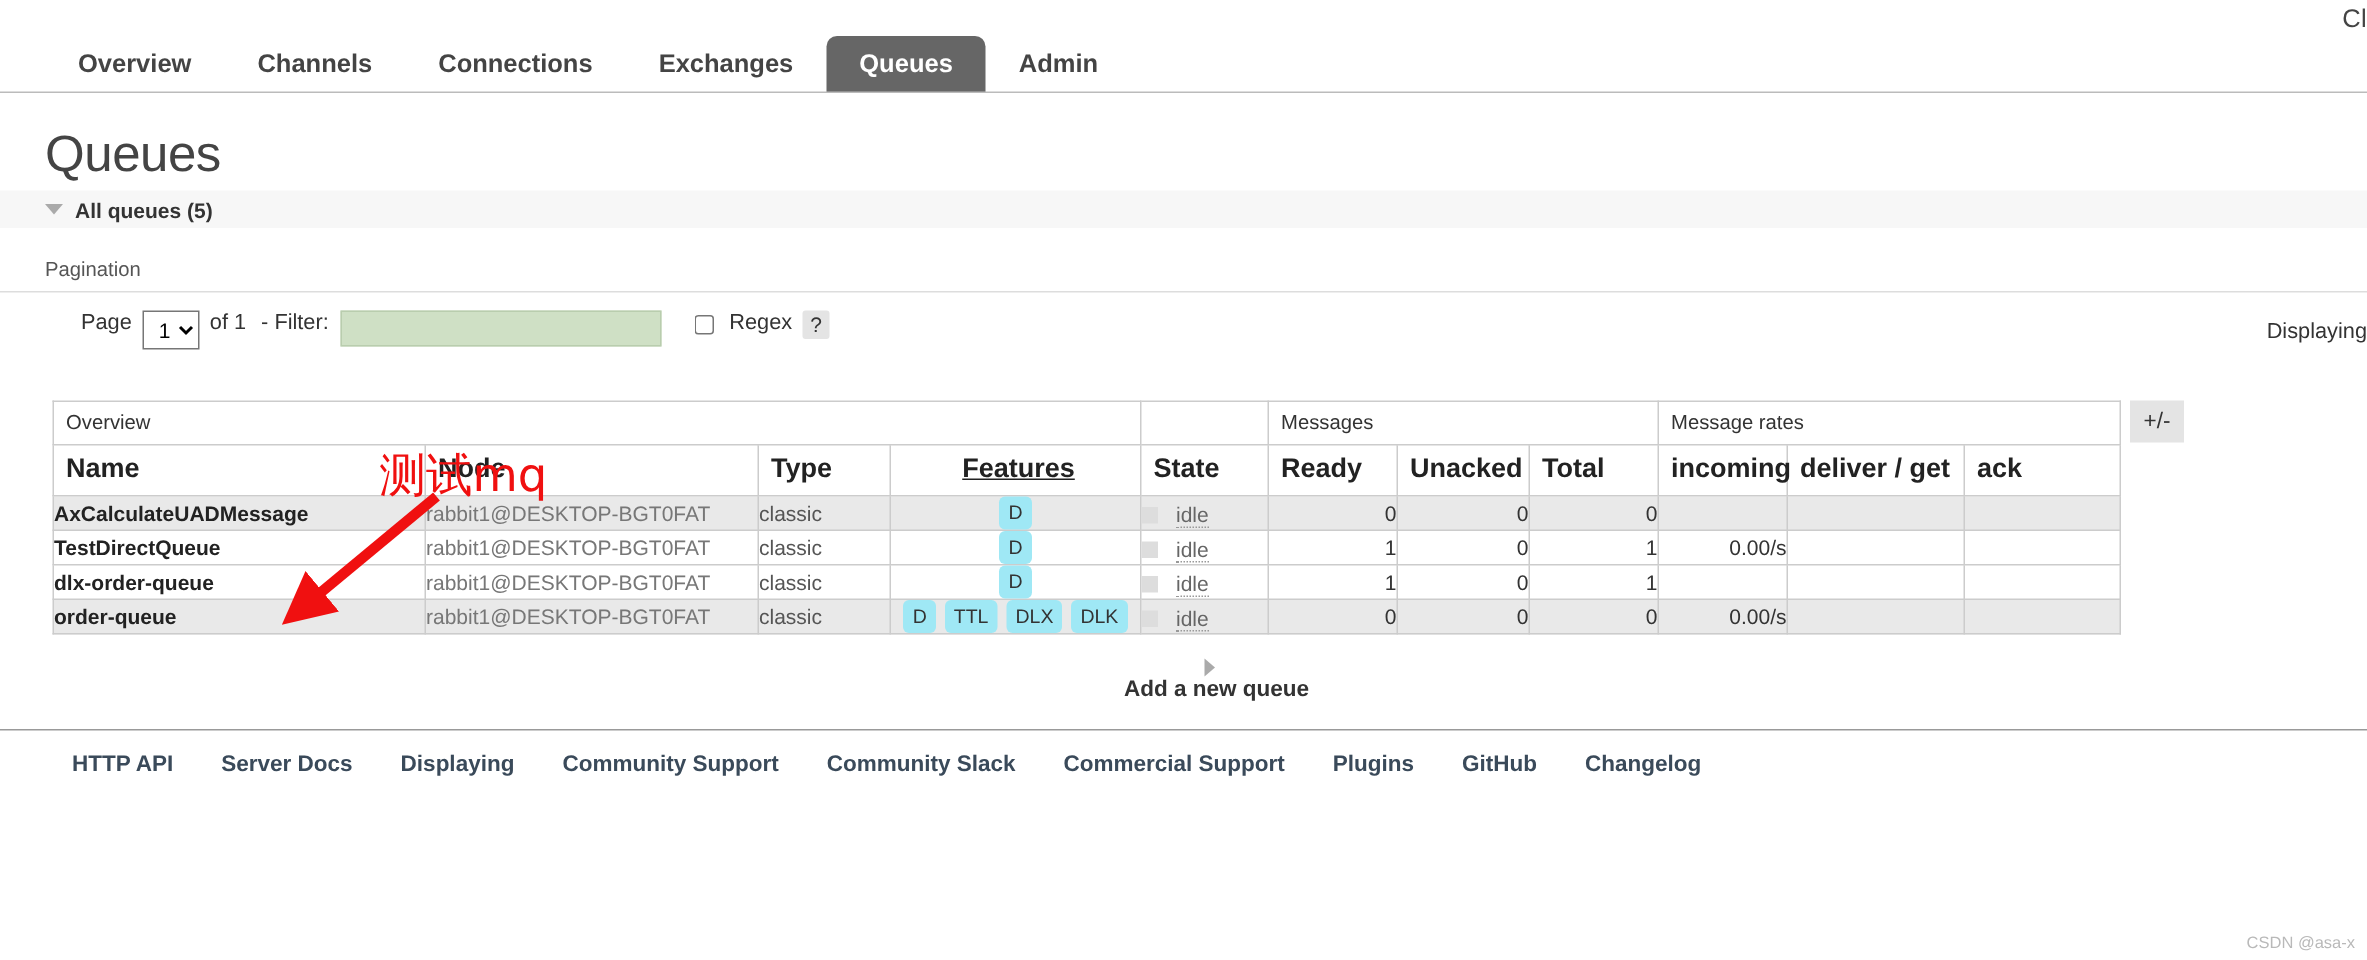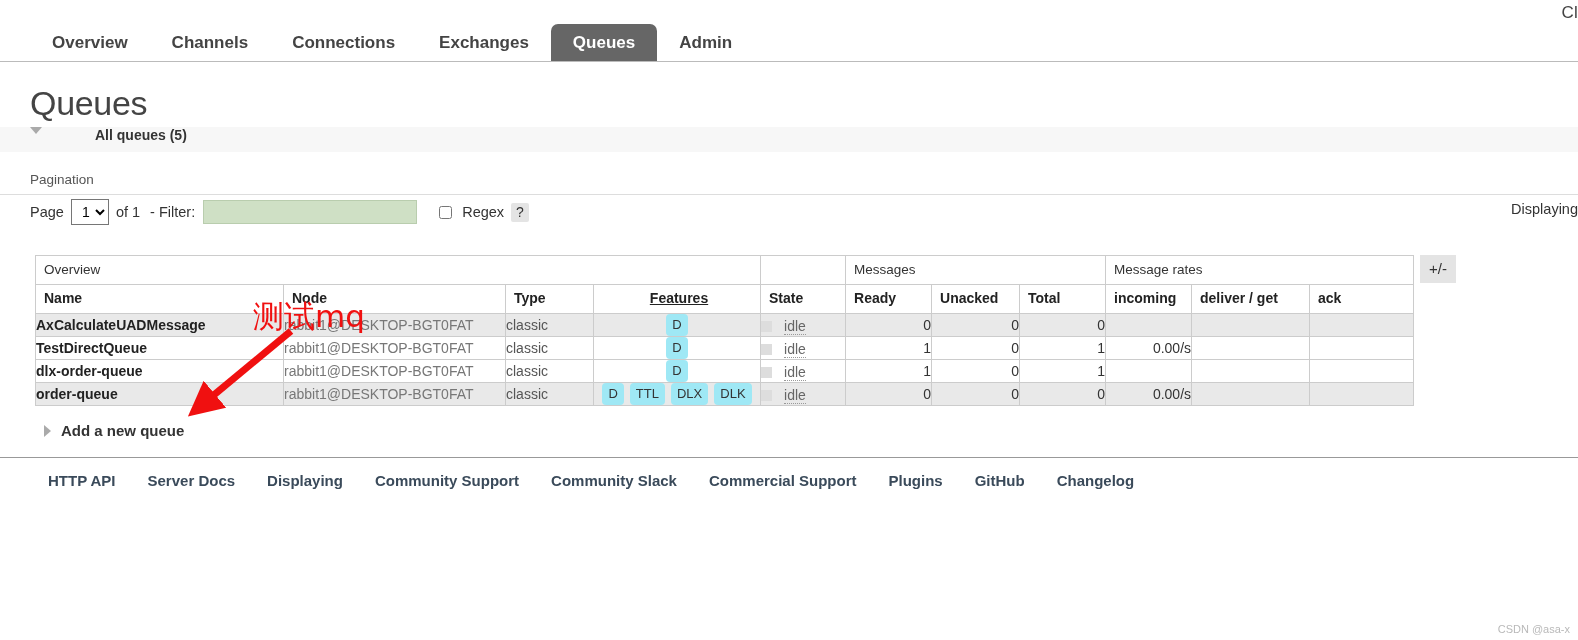--- a/index.html
+++ b/index.html
@@ -69,23 +69,22 @@
     font-weight: normal;
     color: #444;
     letter-spacing: -0.3px;
     line-height: 1.1;
   }
   #section-band {
     margin-top: 5px;
     background: #f7f7f7;
     height: 25px;
     display: flex;
-    align-items: flex-start;
+    align-items: center;
     padding-left: 30px;
-    gap: 45px;
   }
   .tri-down {
     width: 0; height: 0;
     border-left: 6px solid transparent;
     border-right: 6px solid transparent;
     border-top: 7px solid #aaa;
     margin-right: 8px;
   }
   .tri-right {
     width: 0; height: 0;
@@ -105,24 +104,25 @@
     margin: 20px 0 0 30px;
     font-size: 13.5px;
     color: #555;
   }
   #pagination-rule {
     margin-top: 7px;
     border-bottom: 1px solid #ddd;
   }
   #pagination-row {
     position: relative;
-    padding-left: 30px;
+    margin-top: 12px;
+    padding-left: 54px;
     height: 34px;
     display: flex;
-    align-items: center;
+    align-items: flex-start;
   }
   #pagination-row .plain {
     font-size: 14.5px;
     color: #333;
   }
   #page-select {
     margin: 0 7px;
     font-family: "Liberation Sans", sans-serif;
     font-size: 14px;
     padding: 2px 2px 2px 6px;
@@ -189,21 +189,21 @@
     font-weight: normal;
     font-size: 13.5px;
     color: #333;
     text-align: left;
     padding: 5px 8px 6px 8px;
     height: 17px;
   }
   tr.col-head th {
     background: #fff;
     font-weight: bold;
-    font-size: 14px;
+    font-size: 18px;
     color: #222;
     text-align: left;
     padding: 5px 4px 7px 8px;
   }
   tr.col-head th.num { text-align: right; }
   tr.col-head th.ctr { text-align: center; text-decoration: underline; }
 
   tbody tr td {
     font-size: 14px;
     padding: 7px 8px 8px 8px;
@@ -253,20 +253,21 @@
     font-size: 15px;
     padding: 5px 9px 6px 9px;
     cursor: pointer;
   }
 
   
   #add-queue {
     margin: 16px 0 0 44px;
     display: flex;
     align-items: center;
+    flex-direction: column;
   }
   #add-queue .label {
     font-size: 15px;
     font-weight: bold;
     color: #333;
     cursor: pointer;
   }
   #footer-rule {
     margin-top: 18px;
     border-top: 1px solid #999;

